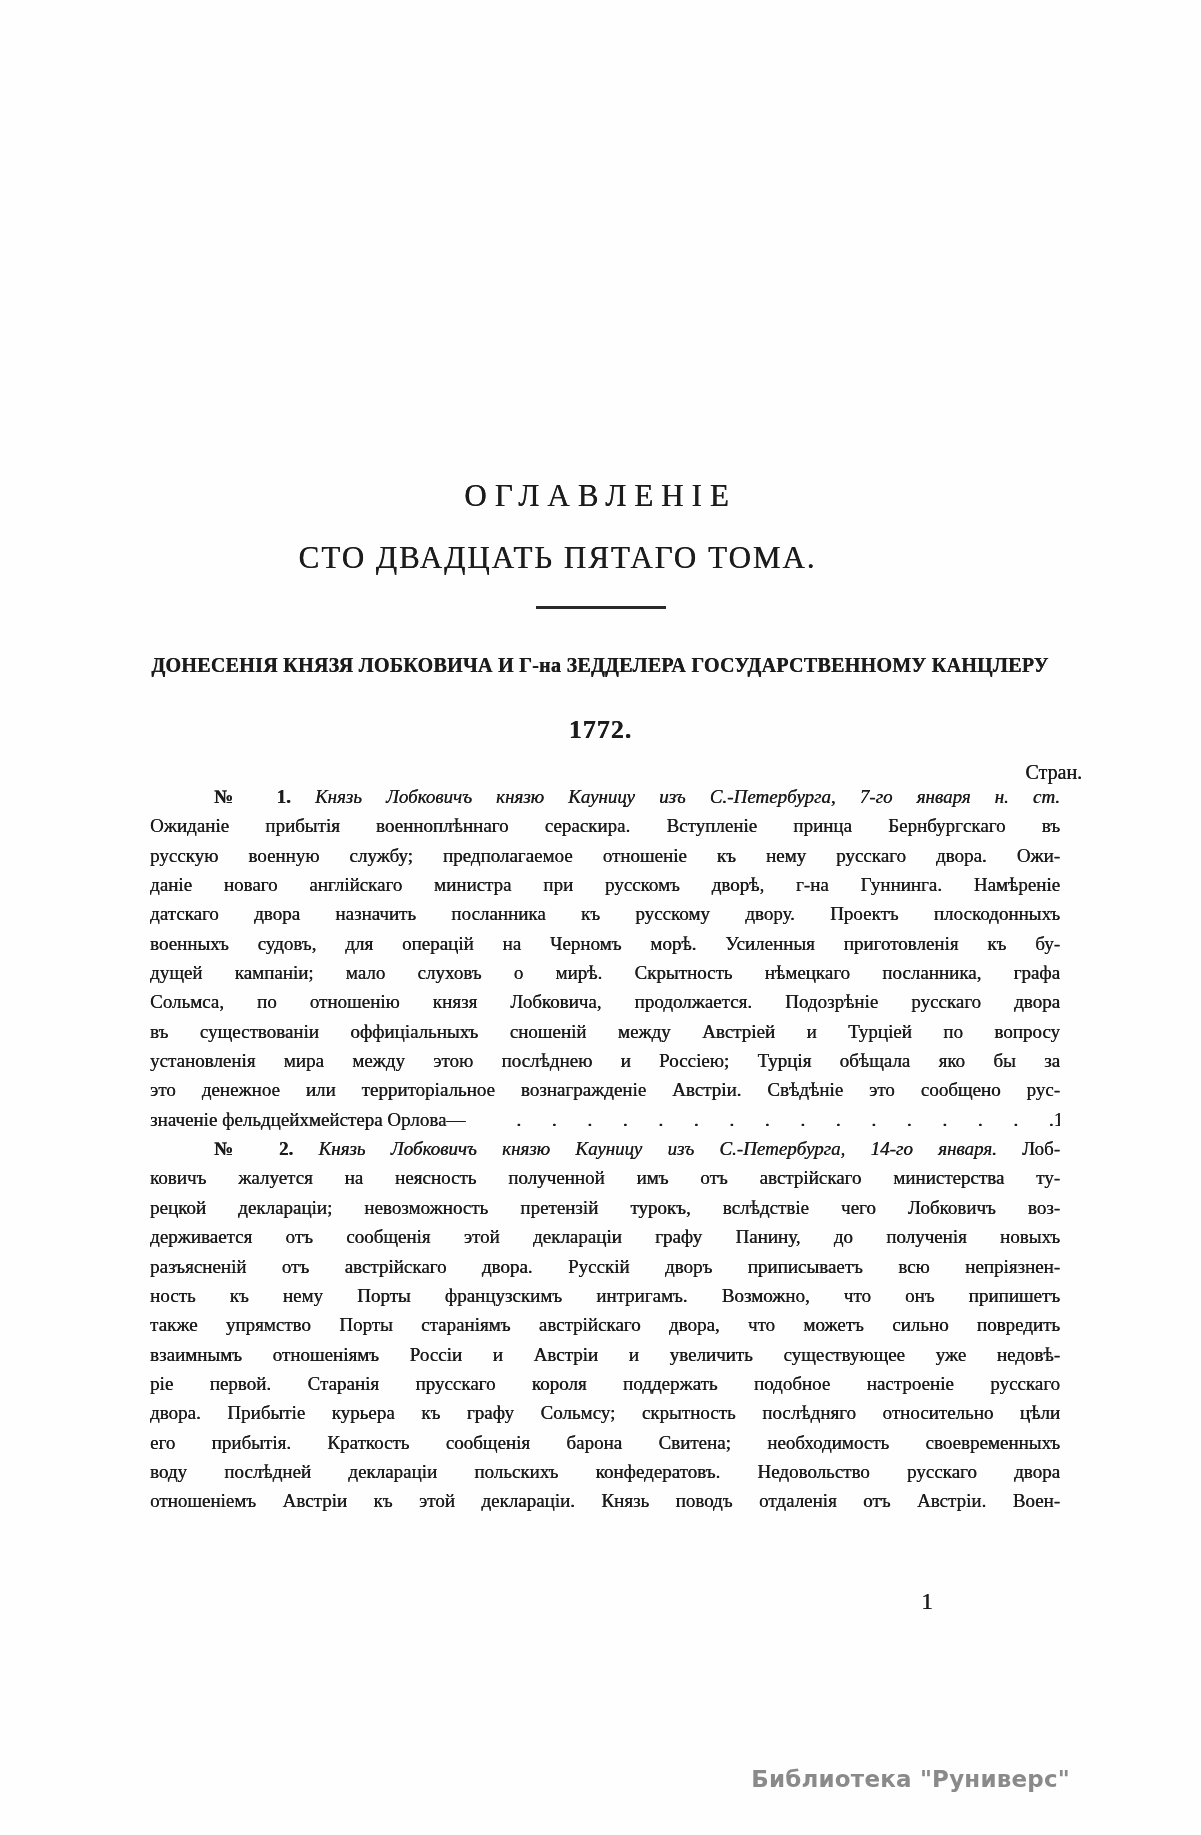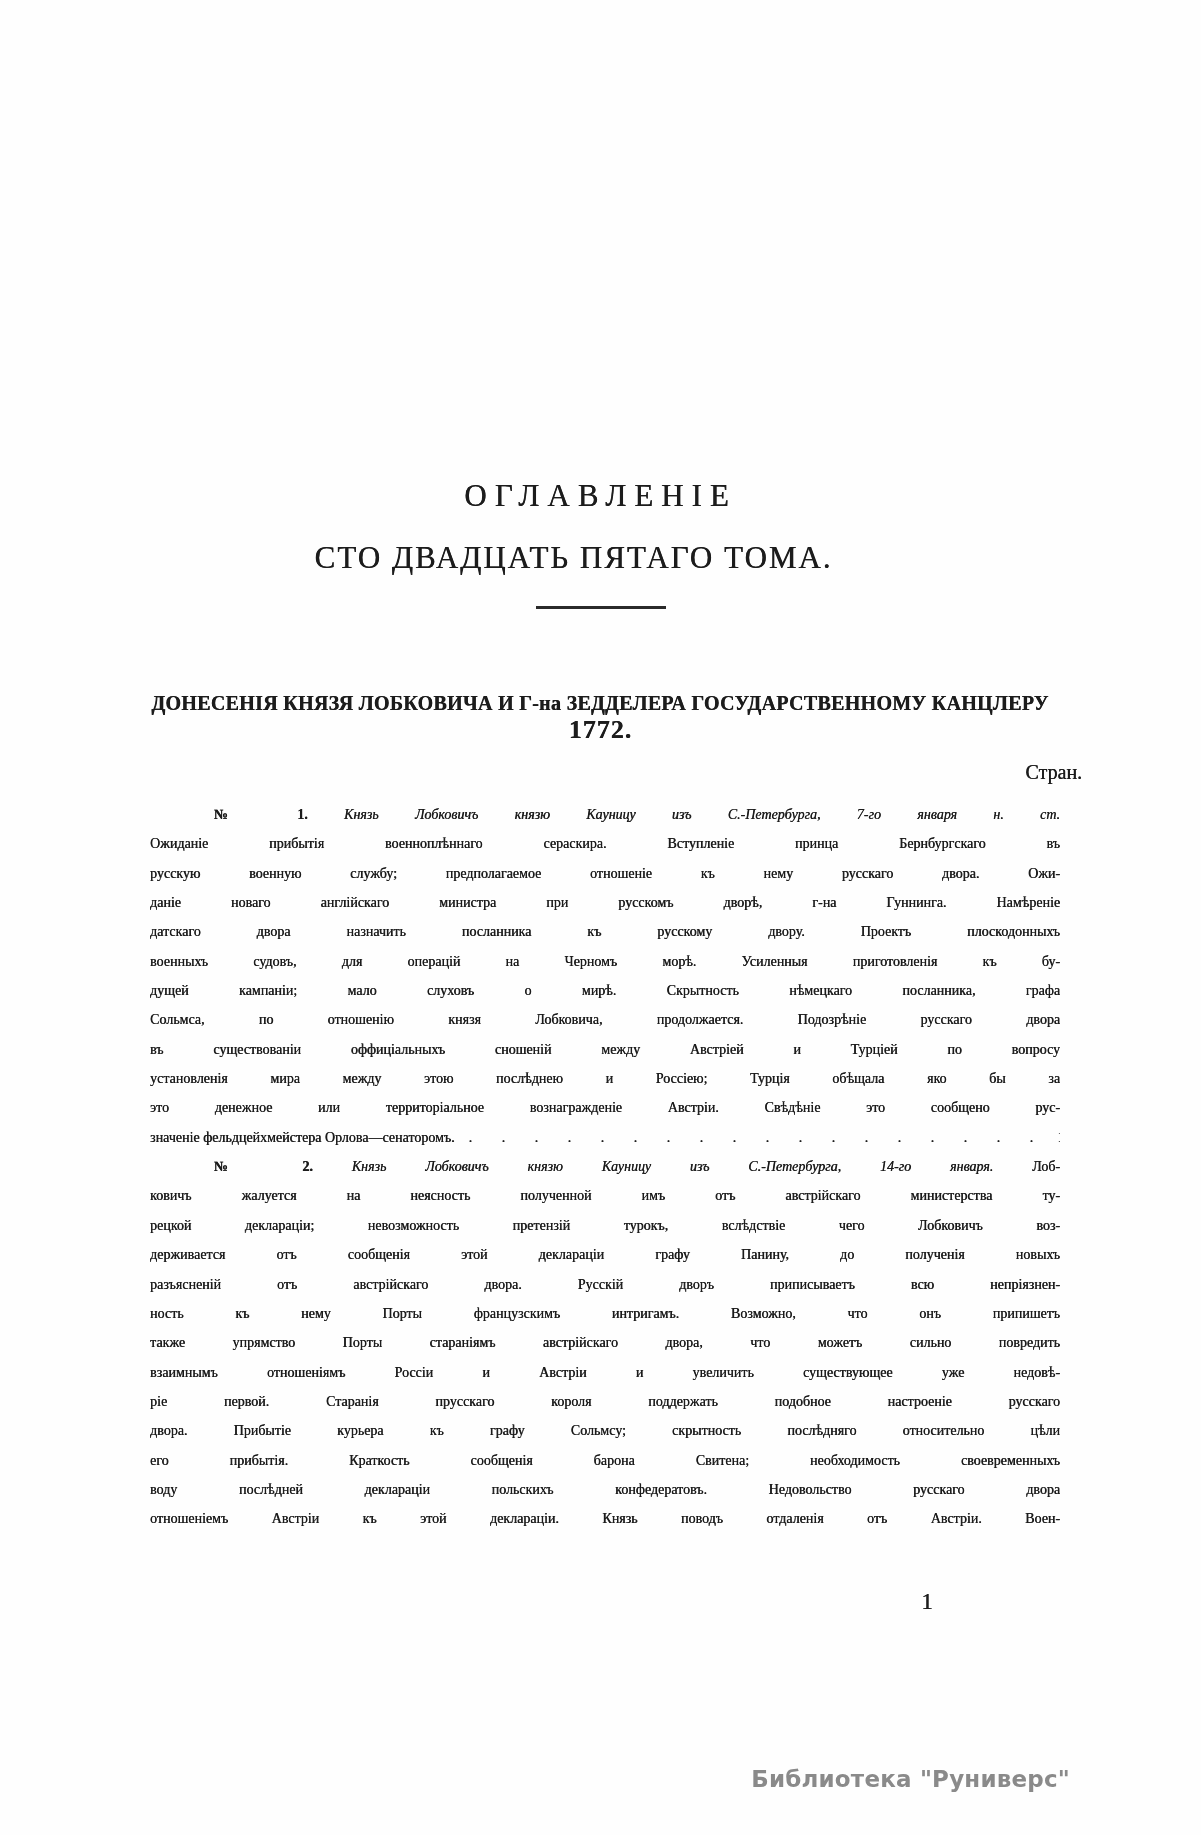--- a/index.html
+++ b/index.html
@@ -12,45 +12,44 @@
     overflow:hidden;
     padding-left:19px;
   }
   .ink{text-shadow:0.35px 0 0 currentColor;}
   .doc-title{
     position:absolute;top:478px;left:0;width:1201px;
     text-align:center;font-size:31px;letter-spacing:8px;
     white-space:nowrap;
   }
   .doc-subtitle{
-    position:absolute;top:540px;left:16px;width:1115px;
+    position:absolute;top:540px;left:0;width:1115px;
     text-align:center;font-size:31px;letter-spacing:2px;
     white-space:nowrap;
   }
   .rule{
     position:absolute;top:606px;left:536px;width:130px;height:3px;
     background:#2a2a2a;
   }
   .section-heading{
-    position:absolute;top:688px;left:125px;width:950px;
+    position:absolute;top:650px;left:125px;width:950px;
     text-align:center;font-weight:bold;font-size:20px;line-height:31px;
     letter-spacing:0.3px;
   }
   .year-heading{
     position:absolute;top:715px;left:0;width:1201px;
     text-align:center;font-weight:bold;font-size:26px;letter-spacing:1px;
   }
   .stran-label{
     position:absolute;top:761px;right:138px;
     font-size:20px;
   }
   .toc-body{
     position:absolute;top:782px;left:150px;width:910px;
-    font-size:14px;
-    margin-top:18px;
+    font-size:19px;
   }
   .line{
     height:29.35px;line-height:29.35px;
     text-align:justify;text-align-last:justify;
     overflow:hidden;
   }
   .line.first{text-indent:64px;}
   .entry-number{font-weight:bold;font-style:normal;}
   .entry-lead{font-style:italic;}
   .leader-line{

